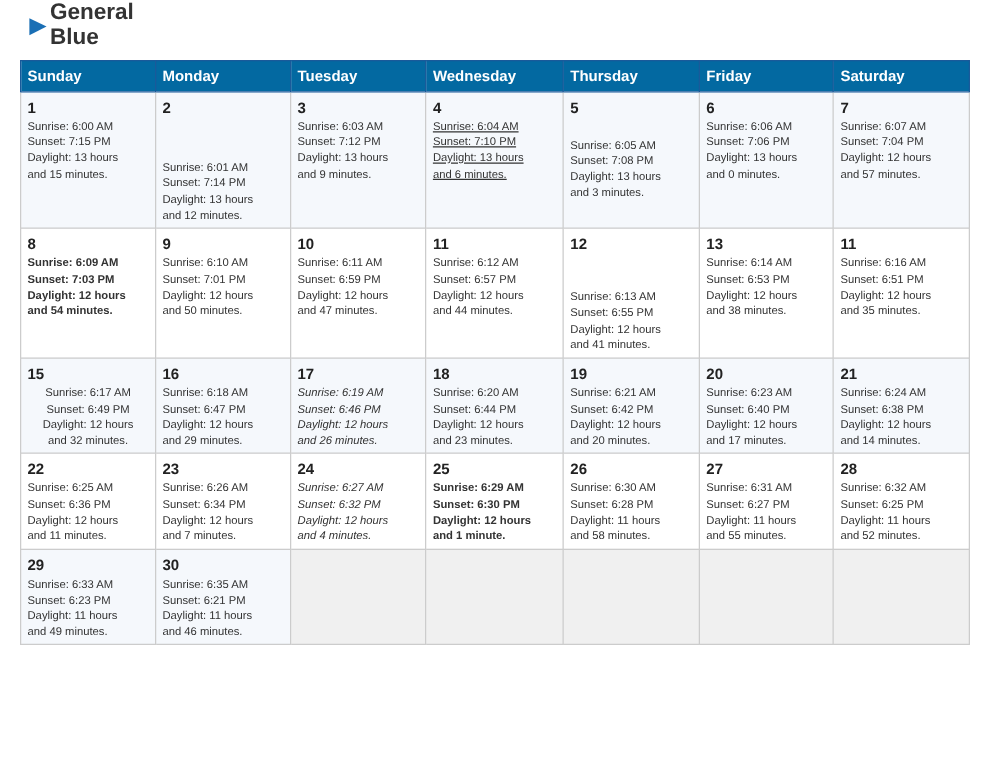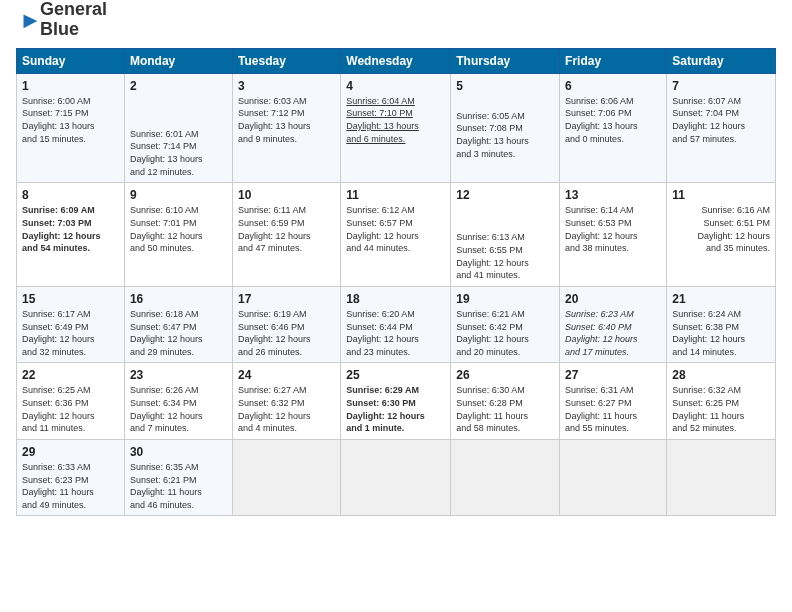--- a/index.html
+++ b/index.html
@@ -218,65 +218,65 @@
           </td>
           <td>
             <span class="day-num">13</span>
             <div class="day-info" style="white-space: pre-line;">Sunrise: 6:14 AM
 Sunset: 6:53 PM
 Daylight: 12 hours
 and 38 minutes.</div>
           </td>
           <td>
             <span class="day-num">11</span>
-            <div class="day-info" style="white-space: pre-line; text-align: right;">Sunrise: 6:16 AM
+            <div class="day-info" style="white-space: pre-line;">Sunrise: 6:16 AM
 Sunset: 6:51 PM
 Daylight: 12 hours
 and 35 minutes.</div>
           </td>
         </tr>
         <tr>
           <td>
             <span class="day-num">15</span>
-            <div class="day-info" style="white-space: pre-line;">Sunrise: 6:17 AM
+            <div class="day-info" style="white-space: pre-line; text-align: center;">Sunrise: 6:17 AM
 Sunset: 6:49 PM
 Daylight: 12 hours
 and 32 minutes.</div>
           </td>
           <td>
             <span class="day-num">16</span>
             <div class="day-info" style="white-space: pre-line;">Sunrise: 6:18 AM
 Sunset: 6:47 PM
 Daylight: 12 hours
 and 29 minutes.</div>
           </td>
           <td>
             <span class="day-num">17</span>
-            <div class="day-info" style="white-space: pre-line;">Sunrise: 6:19 AM
+            <div class="day-info" style="white-space: pre-line; font-style: italic;">Sunrise: 6:19 AM
 Sunset: 6:46 PM
 Daylight: 12 hours
 and 26 minutes.</div>
           </td>
           <td>
             <span class="day-num">18</span>
             <div class="day-info" style="white-space: pre-line;">Sunrise: 6:20 AM
 Sunset: 6:44 PM
 Daylight: 12 hours
 and 23 minutes.</div>
           </td>
           <td>
             <span class="day-num">19</span>
             <div class="day-info" style="white-space: pre-line;">Sunrise: 6:21 AM
 Sunset: 6:42 PM
 Daylight: 12 hours
 and 20 minutes.</div>
           </td>
           <td>
             <span class="day-num">20</span>
-            <div class="day-info" style="white-space: pre-line; font-style: italic;">Sunrise: 6:23 AM
+            <div class="day-info" style="white-space: pre-line;">Sunrise: 6:23 AM
 Sunset: 6:40 PM
 Daylight: 12 hours
 and 17 minutes.</div>
           </td>
           <td>
             <span class="day-num">21</span>
             <div class="day-info" style="white-space: pre-line;">Sunrise: 6:24 AM
 Sunset: 6:38 PM
 Daylight: 12 hours
 and 14 minutes.</div>
@@ -292,21 +292,21 @@
           </td>
           <td>
             <span class="day-num">23</span>
             <div class="day-info" style="white-space: pre-line;">Sunrise: 6:26 AM
 Sunset: 6:34 PM
 Daylight: 12 hours
 and 7 minutes.</div>
           </td>
           <td>
             <span class="day-num">24</span>
-            <div class="day-info" style="white-space: pre-line;">Sunrise: 6:27 AM
+            <div class="day-info" style="white-space: pre-line; font-style: italic;">Sunrise: 6:27 AM
 Sunset: 6:32 PM
 Daylight: 12 hours
 and 4 minutes.</div>
           </td>
           <td>
             <span class="day-num">25</span>
             <div class="day-info" style="white-space: pre-line; font-weight: bold;">Sunrise: 6:29 AM
 Sunset: 6:30 PM
 Daylight: 12 hours
 and 1 minute.</div>

